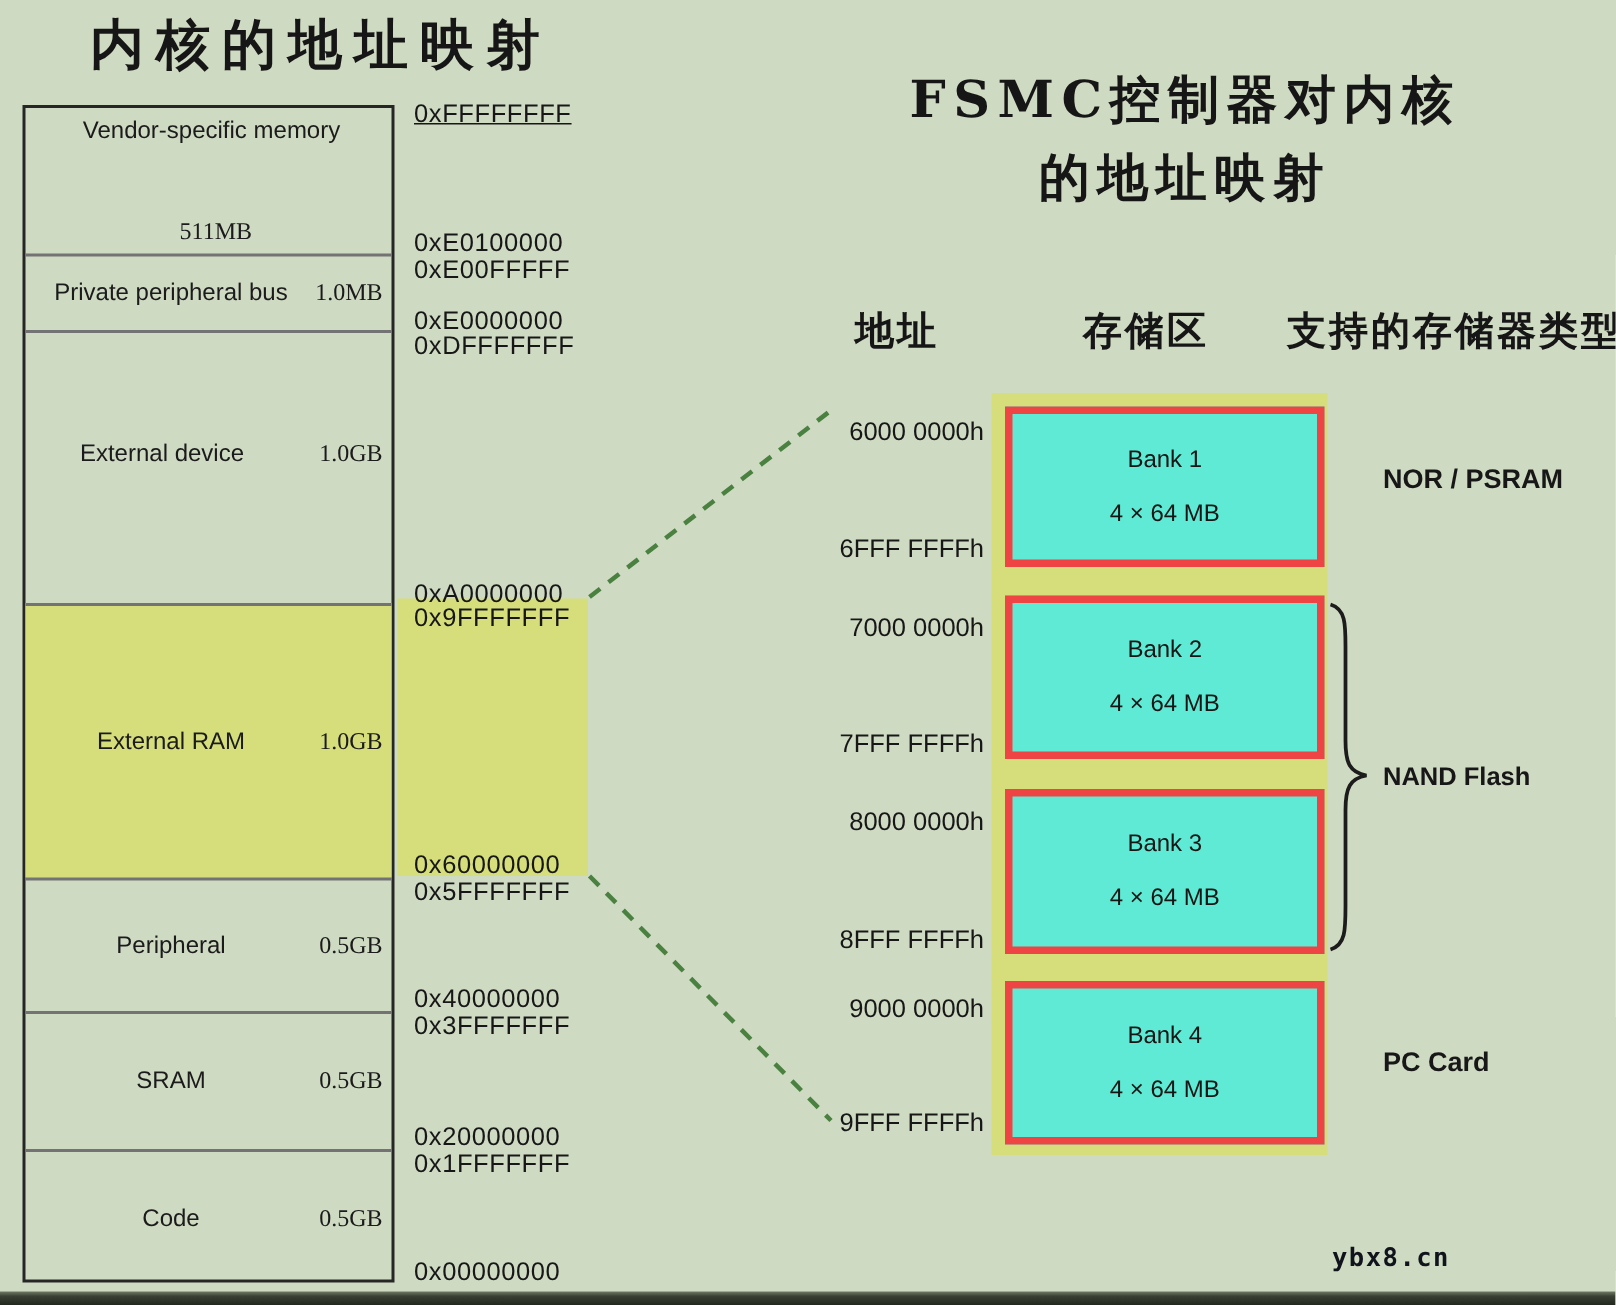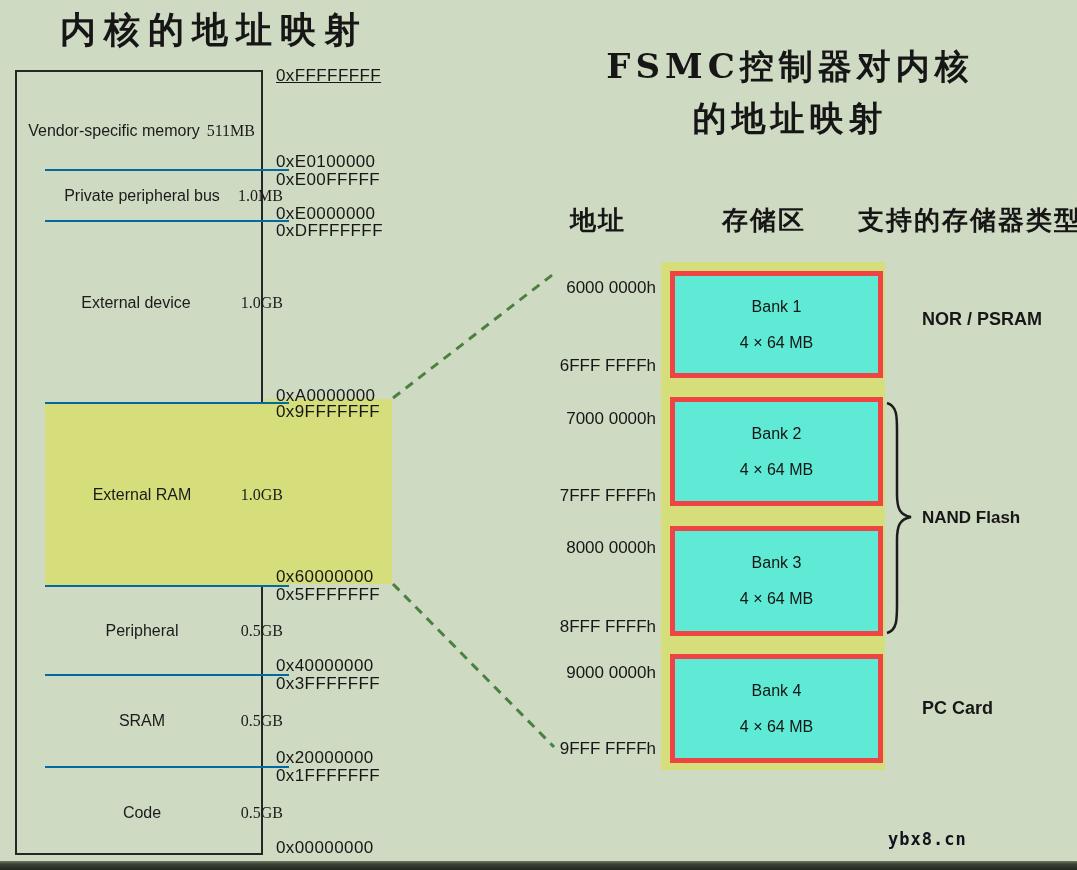--- a/index.html
+++ b/index.html
@@ -21,21 +21,21 @@
   #mem-box{
     left:15px;top:70px;width:248px;height:785px;
     border:2px solid #262626;box-sizing:border-box;
   }
   .region{
     position:absolute;left:0;width:100%;box-sizing:border-box;
     display:flex;align-items:center;
     padding:0 6px 0 10px;
     font-size:16px;color:#1b1b1b;
   }
-  .region + .region{border-top:2px solid #0369a1;margin-left:28px;}
+  .region + .region{border-top:2px solid #737373;}
   .region .rname{flex:1;text-align:center;line-height:1.25;}
   .region .rsize{width:54px;text-align:right;white-space:nowrap;font-family:Liberation Serif, serif;}
   .region.hl{background:#d6de7b;}
   .addr{
     position:absolute;left:276px;
     font-size:17px;letter-spacing:0.4px;white-space:nowrap;color:#171717;
   }
   #yellow-band{
     left:265px;top:399px;width:127px;height:185px;
     background:#d6de7b;
@@ -83,21 +83,21 @@
 </head>
 <body>
 
 <div id="screen">
 
   <div class="abs panel-title" style="left:60px;top:6px;">内核的地址映射</div>
 
   <div class="abs" id="yellow-band"></div>
 
   <div class="abs" id="mem-box">
-    <div class="region" style="top:16px;height:86px;">
+    <div class="region" style="top:6px;height:86px;flex-direction:column;">
       <span class="rname">Vendor-specific memory</span>
       <span class="rsize">511MB</span>
     </div>
     <div class="region" style="top:97px;height:51px;">
       <span class="rname">Private peripheral bus</span>
       <span class="rsize">1.0MB</span>
     </div>
     <div class="region" style="top:148px;height:164px;gap:12px;">
       <span class="rname">External device</span>
       <span class="rsize">1.0GB</span>

